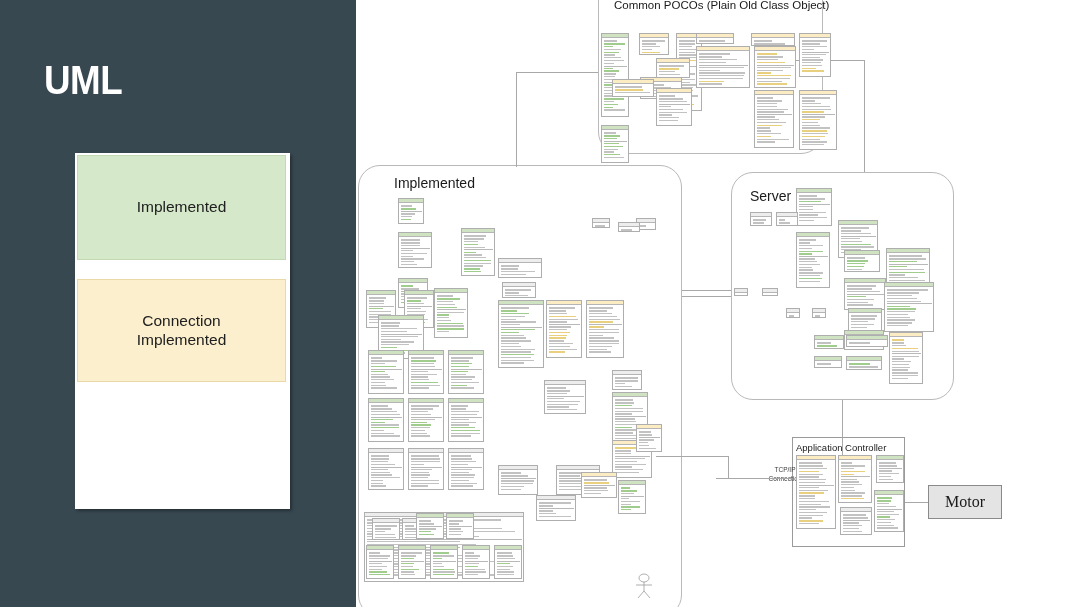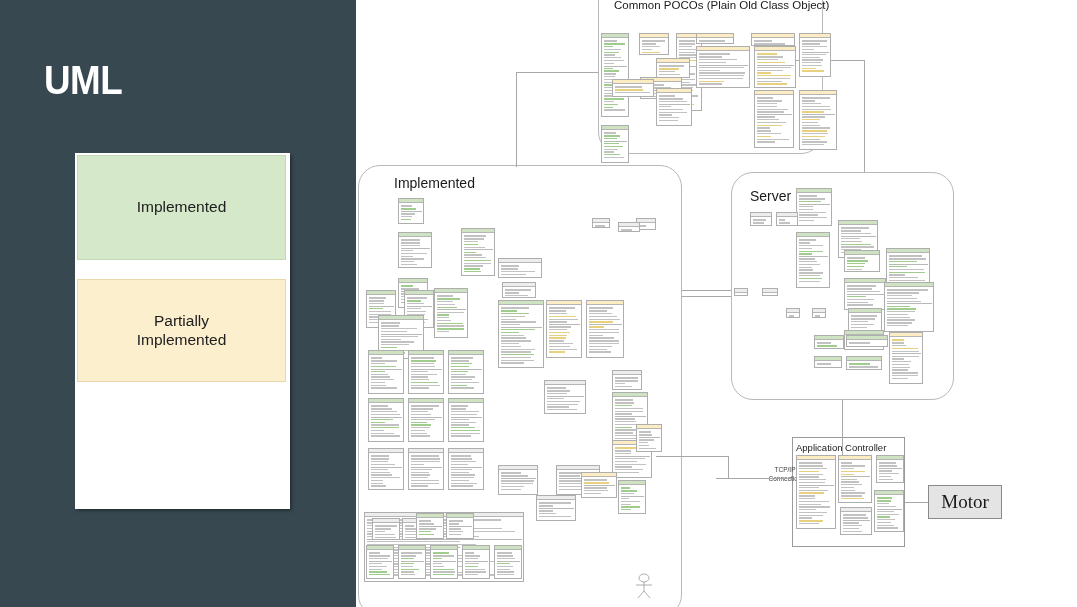--- a/index.html
+++ b/index.html
@@ -126,21 +126,21 @@
     background: #a8a8a8;
   }
   .conn.h { height: 0.7px; }
   .conn.v { width: 0.7px; }
   #motor-box {
     position: absolute;
     background: #e4e4e4;
     border: 1.5px solid #8a8a8a;
     display: flex; align-items: center; justify-content: center;
     font-family: "Liberation Serif", serif;
-    font-size: 19px;
+    font-size: 16px;
     color: #1a1a1a;
   }
   #tcpip-label {
     position: absolute;
     font-size: 6.5px;
     color: #3a3a3a;
     text-align: center;
     line-height: 1.35;
     white-space: pre-line;
   }
@@ -156,21 +156,21 @@
     <div id="slide-title">UML</div>
 
     <div id="legend">
 
       <div class="legend-box" id="legend-implemented">
         <span>Implemented</span>
       </div>
 
       <div class="legend-box" id="legend-partial">
         <span>
-          <span>Partially</span><br>
+          <span>Connection</span><br>
           <span>Implemented</span>
         </span>
       </div>
 
 
     </div>
   </div>
 
   <div id="diagram">
 

